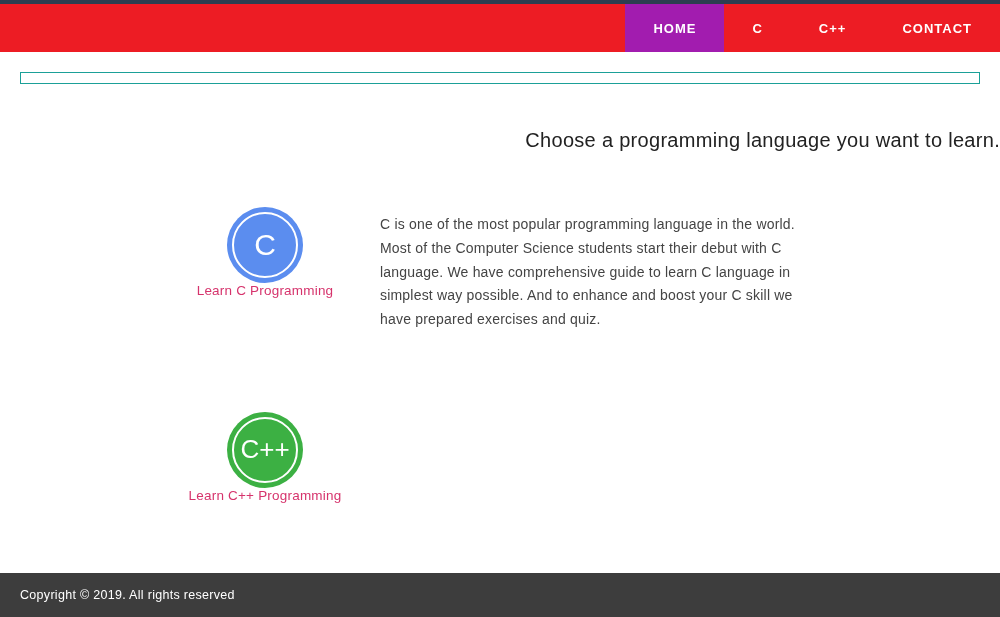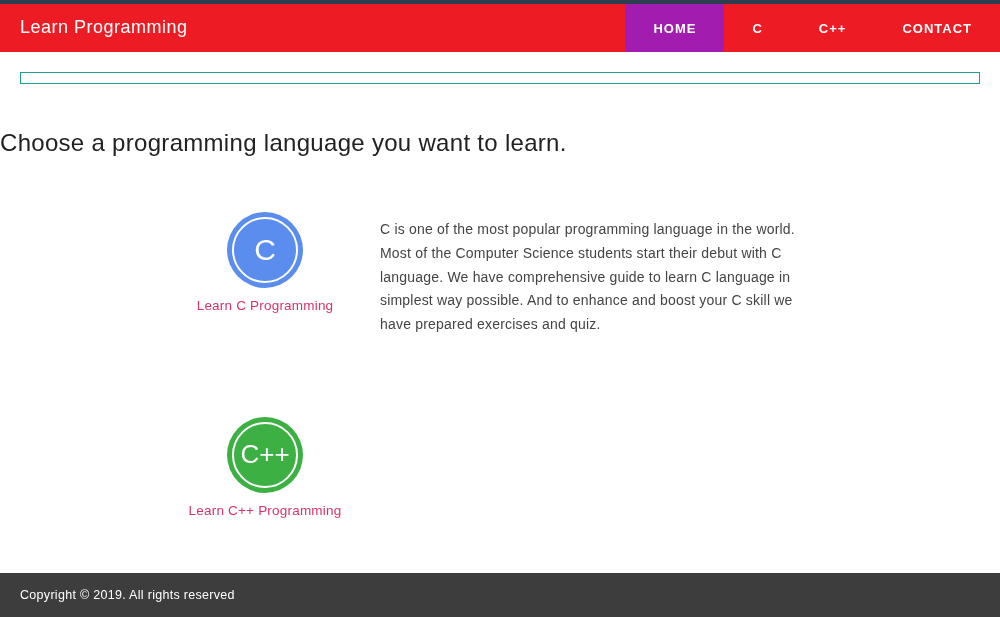--- a/index.html
+++ b/index.html
@@ -52,22 +52,22 @@
     .nav-item.active {
       background: #a21caf;
     }
     .hero-bar {
       margin: 20px 20px 0 20px;
       height: 12px;
       border: 1px solid #1ba098;
       background: #ffffff;
     }
     .main-heading {
-      text-align: left;
-      font-size: 24px;
+      text-align: right;
+      font-size: 20px;
       color: #222;
       margin-top: 45px;
       font-weight: 500;
       letter-spacing: 0.3px;
     }
     .content {
       padding: 0 180px;
       margin-top: 55px;
     }
     .lang-row {
@@ -113,21 +113,20 @@
       font-weight: 400;
       position: relative;
       z-index: 1;
     }
     .lang-circle-text.small-plus {
       font-size: 26px;
     }
     .lang-link {
       color: #d6336c;
       font-size: 13.5px;
-      margin-top: 10px;
       cursor: pointer;
       text-align: center;
       letter-spacing: 0.2px;
     }
     .lang-desc {
       color: #444;
       font-size: 14px;
       line-height: 1.7;
       letter-spacing: 0.2px;
       padding-top: 6px;
@@ -149,21 +148,20 @@
       letter-spacing: 0.3px;
     }
   </style>
 </head>
 <body>
 
 <div class="top-bar"></div>
 
 <header class="header">
   <div class="logo">
-    <div>Learn Programming</div>
   </div>
   <nav class="nav">
     <div class="nav-item active">HOME</div>
     <div class="nav-item">C</div>
     <div class="nav-item">C++</div>
     <div class="nav-item">CONTACT</div>
   </nav>
 </header>
 
 <div class="hero-bar"></div>

